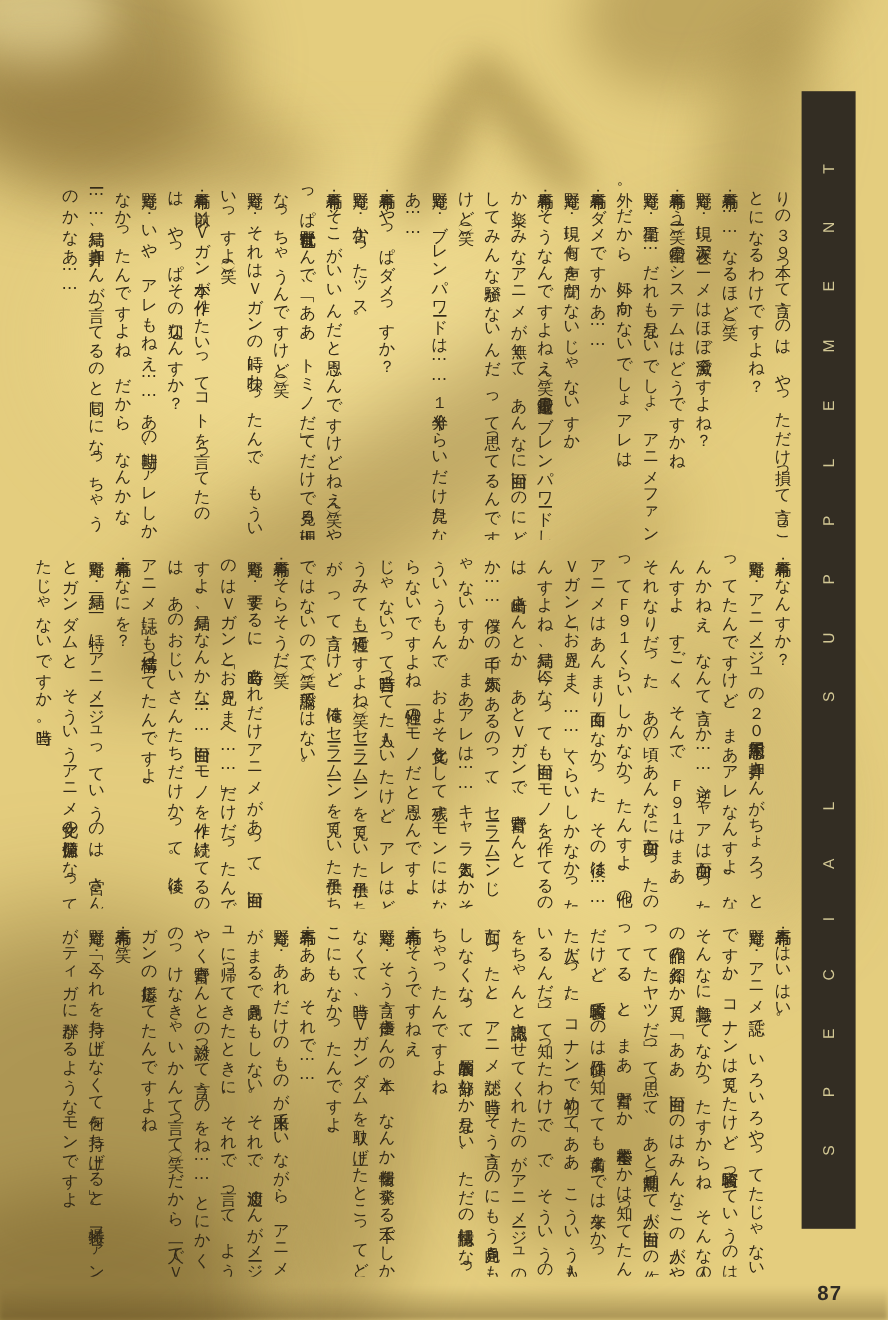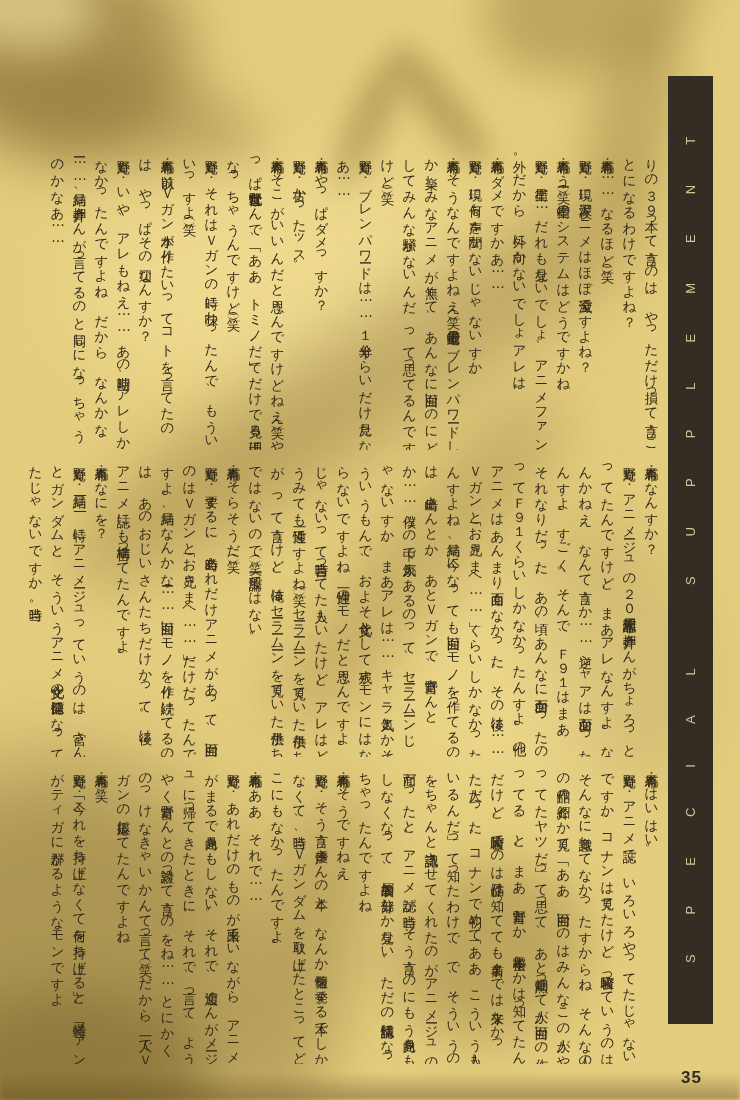--- a/index.html
+++ b/index.html
@@ -149,15 +149,15 @@
 
       <p>希有馬：（笑）</p>
 
       <p>庵野　：「今これを持ち上げなくて何を持ち上げる」と。特撮ファンがティガに群がるようなモンですよ</p>
     </section>
 
   <div class="side-bar">
     <span class="side-label">SPECIAL SUPPLEMENT</span>
   </div>
 
-  <div class="page-number">35</div>
+  <div class="page-number">87</div>
 
 </div>
 
 </body></html>

